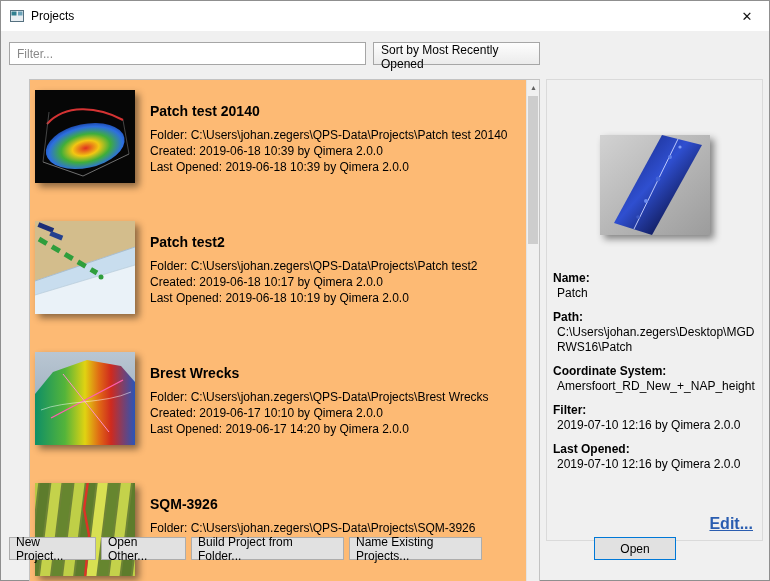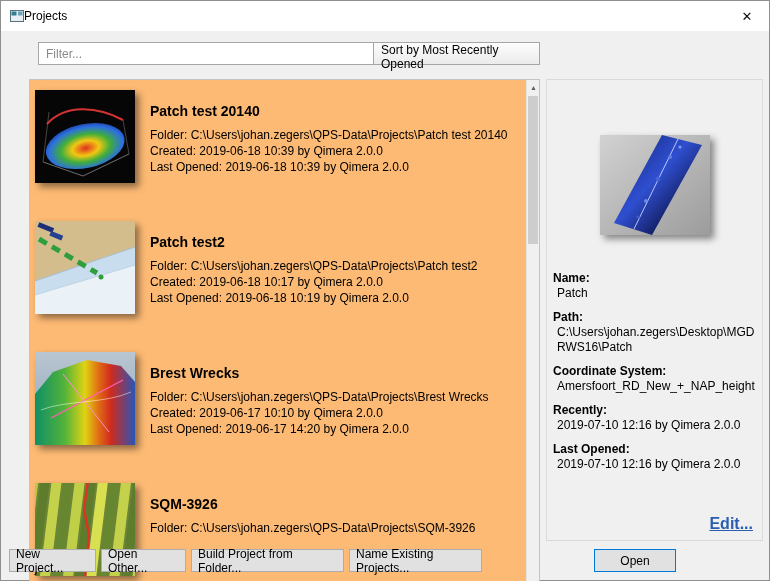--- a/index.html
+++ b/index.html
@@ -2,27 +2,27 @@
 <html><head>
 <meta charset="utf-8">
 <style>
   * { box-sizing: border-box; margin: 0; padding: 0; }
   html,body { width:770px; height:581px; }
   body { font-family:"Liberation Sans", sans-serif; background:#fff; overflow:hidden; }
 
   .dialog { position:relative; width:770px; height:581px; background:#f0f0f0; border:1px solid #8f8f8f; }
 
   
-  .titlebar { height:30px; background:#ffffff; display:flex; align-items:center; padding:0 0 0 9px; }
+  .titlebar { height:30px; background:#ffffff; display:flex; align-items:center; padding:0 0 0 9px; gap:7px; }
   .app-icon { display:flex; align-items:center; }
   .win-title { font-size:12px; color:#000; }
   .close-btn { margin-left:auto; width:44px; height:30px; display:flex; align-items:center; justify-content:center; font-size:13px; color:#111; }
 
   
-  .filter-input { position:absolute; left:8px; top:41px; width:357px; height:23px; border:1px solid #a6a6a6; background:#fff; padding:0 7px; font:12px "Liberation Sans", sans-serif; color:#000;margin-left:29px; }
+  .filter-input { position:absolute; left:8px; top:41px; width:357px; height:23px; border:1px solid #a6a6a6; background:#fff; padding:0 7px; font:12px "Liberation Sans", sans-serif; color:#000; }
   .filter-input::placeholder { color:#898989; }
   .sort-combo { position:absolute; left:372px; top:41px; width:167px; height:23px; background:linear-gradient(#fdfdfd,#ebebeb); border:1px solid #a6a6a6; display:flex; align-items:center; padding:0 7px; font-size:12px; color:#000; gap:6px;flex-direction:column; }
   .sort-caret { margin-left:auto; font-size:8px; color:#444; }
 
   
   .project-list { position:absolute; left:28px; top:78px; width:511px; height:580px; background:#fdba74; border:1px solid #c3c3c3; overflow:hidden; }
   .list-items { position:absolute; left:0; top:0; right:13px; bottom:0; padding-top:10px; overflow:hidden; }
   .item { height:131px; display:flex; gap:15px; padding-left:5px; }
   .thumb { width:100px; height:93px; flex:0 0 100px; box-shadow:4px 4px 7px rgba(0,0,0,0.45); background:#000; }
   .item-text { padding-top:13px; font-size:12px; color:#000; }
@@ -38,21 +38,21 @@
 
   
   .details { position:absolute; left:545px; top:78px; width:217px; height:462px; background:#f0f0f0; border:1px solid #dadada; padding:6px; font-size:12px; color:#000; }
   .preview { width:110px; height:100px; margin:49px auto 36px auto; box-shadow:4px 4px 7px rgba(0,0,0,0.45); }
   .field { margin-bottom:9px; }
   .flabel { font-weight:bold; line-height:15px; }
   .fvalue { padding-left:4px; line-height:15px; word-wrap:break-word; }
   .edit-link { position:absolute; right:9px; bottom:7px; color:#2a5db0; font-weight:bold; text-decoration:underline; font-size:16px; cursor:pointer; }
 
   
-  .btn { position:absolute; top:548px; height:23px; background:#e1e1e1; border:1px solid #adadad; font:12px "Liberation Sans", sans-serif; color:#000; display:flex; align-items:center; justify-content:center; padding:0 6px; }
+  .btn { position:absolute; top:536px; height:23px; background:#e1e1e1; border:1px solid #adadad; font:12px "Liberation Sans", sans-serif; color:#000; display:flex; align-items:center; justify-content:center; padding:0 6px; }
   .btn-new   { left:8px;   width:87px; }
   .btn-other { left:100px; width:85px; }
   .btn-build { left:190px; width:153px; }
   .btn-find  { left:348px; width:133px; }
   .btn-open  { left:593px; width:82px; border:1px solid #0078d7; }
   .btn-close { left:681px; width:81px; }
 </style>
 </head>
 <body>
 
@@ -230,21 +230,21 @@
     </div>
     <div class="field">
       <div class="flabel">Path:</div>
       <div class="fvalue">C:\Users\johan.zegers\Desktop\MGD RWS16\Patch</div>
     </div>
     <div class="field">
       <div class="flabel">Coordinate System:</div>
       <div class="fvalue">Amersfoort_RD_New_+_NAP_height</div>
     </div>
     <div class="field">
-      <div class="flabel">Recently:</div>
+      <div class="flabel">Filter:</div>
       <div class="fvalue">2019-07-10 12:16 by Qimera 2.0.0</div>
     </div>
     <div class="field">
       <div class="flabel">Last Opened:</div>
       <div class="fvalue">2019-07-10 12:16 by Qimera 2.0.0</div>
     </div>
 
     <span class="edit-link">Edit...</span>
   </div>
 

